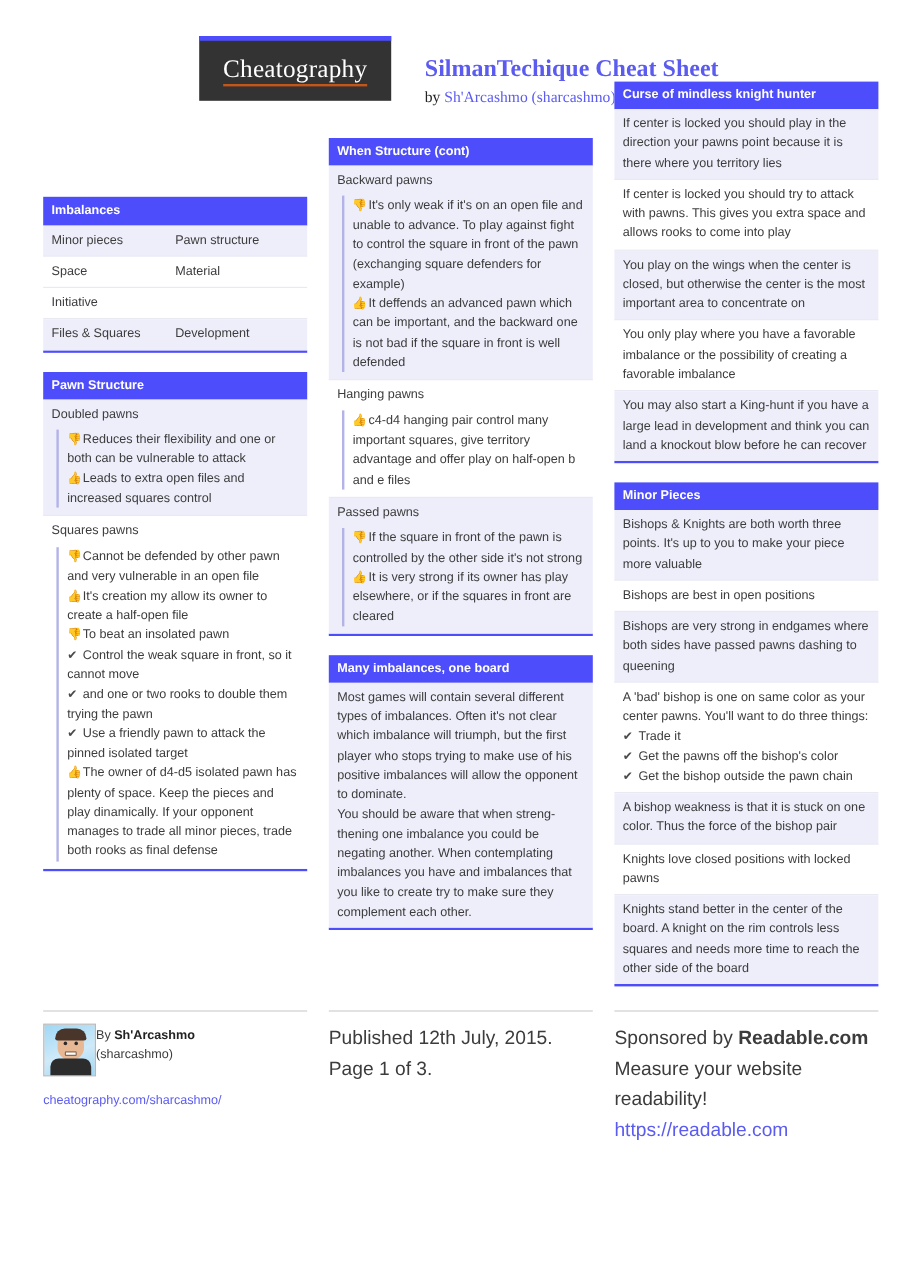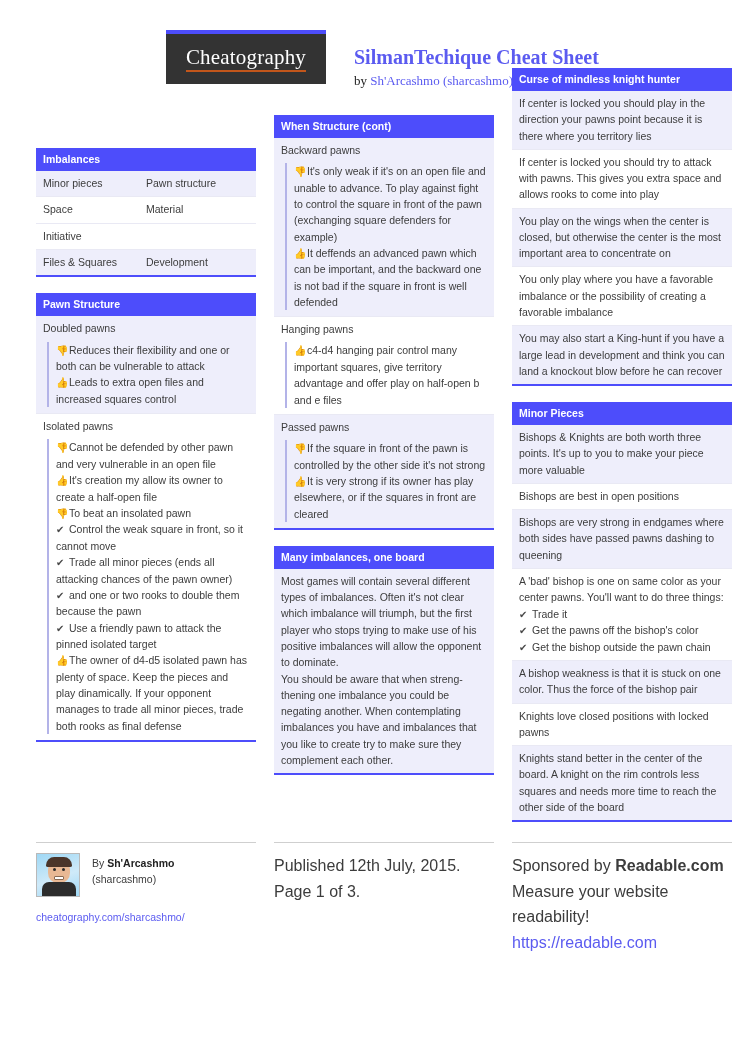--- a/index.html
+++ b/index.html
@@ -109,21 +109,21 @@
   .para { line-height: 1.55; }
   .para + .para { margin-top: 0px; }
 
   
   .footer {
     display: flex;
     gap: 18px;
     margin-top: 4px;
   }
   .fcol { width: 220px; flex: 0 0 220px; border-top: 1px solid #cfcfcf; padding-top: 10px; }
-  .fauthor { display: flex; gap: 12px; }
+  .fauthor { display: flex; gap: 0; }
   .avatar {
     width: 44px; height: 44px; flex: 0 0 44px;
     background: linear-gradient(160deg,#9fd8f5 0%,#cfeaf9 55%,#9fd8f5 100%);
     border: 1px solid #b9b9b9;
     position: relative;
     overflow: hidden;
   }
   .av-head {
     position: absolute; left: 11px; top: 5px; width: 22px; height: 24px;
     background: #e8b894; border-radius: 48% 48% 42% 42%;
@@ -191,28 +191,27 @@
       <div class="card">
         <div class="card-title">Pawn Structure</div>
         <div class="row alt">
           <div class="term">Doubled pawns</div>
           <div class="block">
             <div class="li"><span class="ico">👎</span><span>Reduces their flexibility and one or both can be vulnerable to attack</span></div>
             <div class="li"><span class="ico">👍</span><span>Leads to extra open files and increased squares control</span></div>
           </div>
         </div>
         <div class="row plain">
-          <div class="term">Isolated pawns</div>
+          <div class="term">Squares pawns</div>
           <div class="block">
             <div class="li"><span class="ico">👎</span><span>Cannot be defended by other pawn and very vulnerable in an open file</span></div>
             <div class="li"><span class="ico">👍</span><span>It's creation my allow its owner to create a half-open file</span></div>
             <div class="li"><span class="ico">👎</span><span>To beat an insolated pawn</span></div>
             <div class="li"><span class="ico">✔</span><span>Control the weak square in front, so it cannot move</span></div>
-            <div class="li"><span class="ico">✔</span><span>Trade all minor pieces (ends all attacking chances of the pawn owner)</span></div>
-            <div class="li"><span class="ico">✔</span><span>and one or two rooks to double them because the pawn</span></div>
+            <div class="li"><span class="ico">✔</span><span>and one or two rooks to double them trying the pawn</span></div>
             <div class="li"><span class="ico">✔</span><span>Use a friendly pawn to attack the pinned isolated target</span></div>
             <div class="li"><span class="ico">👍</span><span>The owner of d4-d5 isolated pawn has plenty of space. Keep the pieces and play dinamically. If your opponent manages to trade all minor pieces, trade both rooks as final defense</span></div>
           </div>
         </div>
       </div>
     </div>
     <div class="col">
       <div class="card">
         <div class="card-title">When Structure (cont)</div>
         <div class="row alt">

